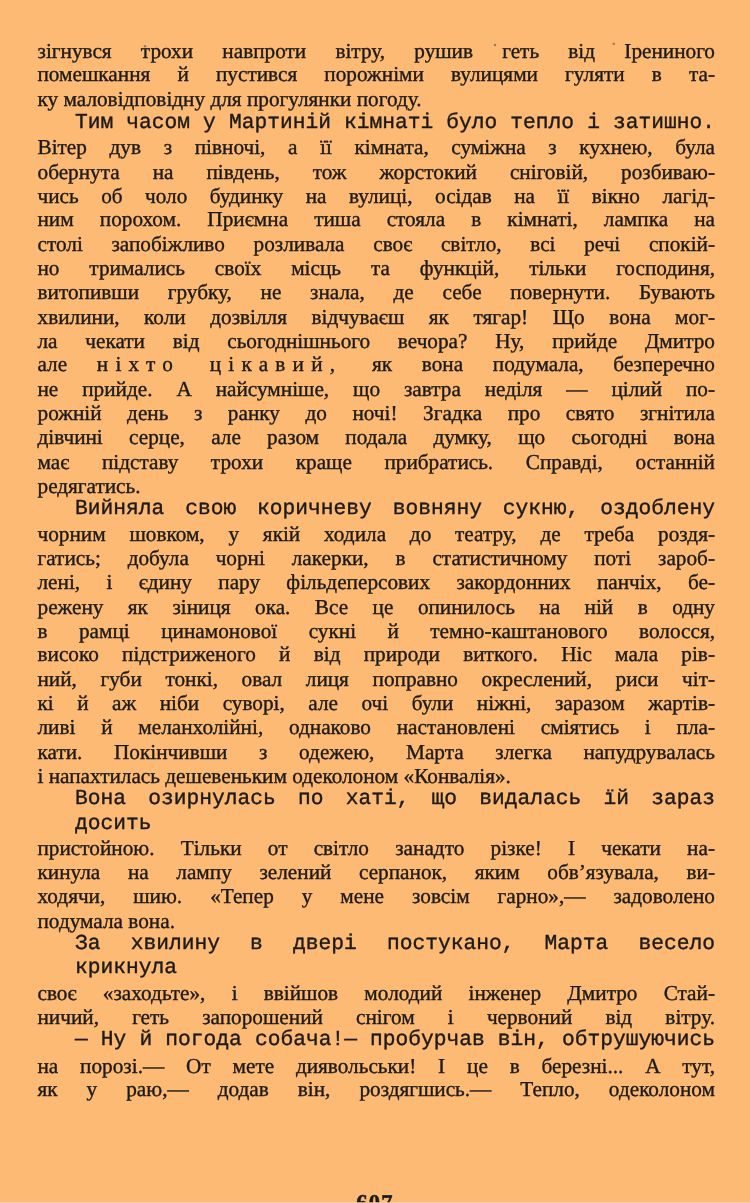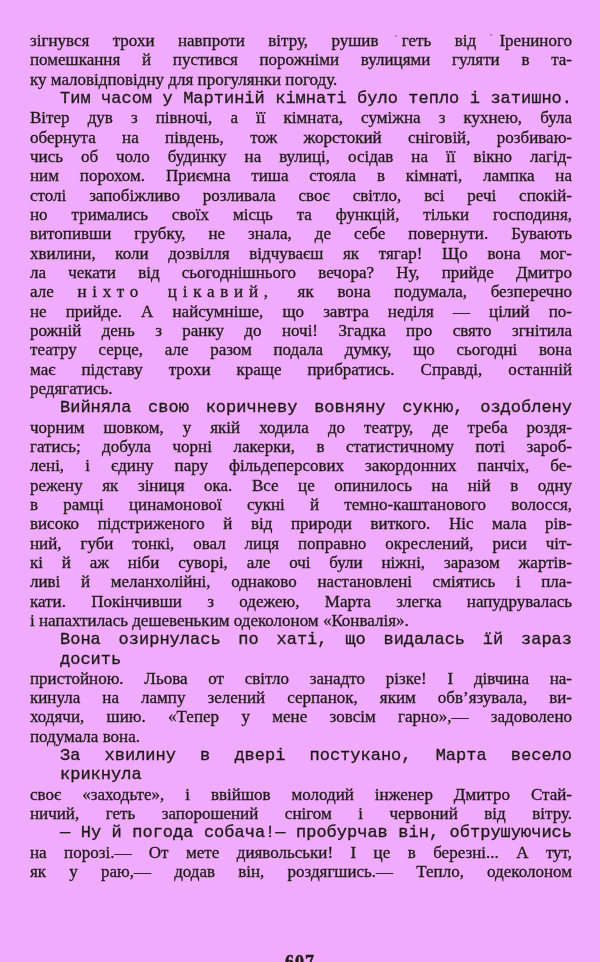--- a/index.html
+++ b/index.html
@@ -61,21 +61,21 @@
     width: 2px;
     height: 2px;
     border-radius: 50%;
     background: #4a463f;
     opacity: 0.55;
   }
 </style>
 </head>
 <body>
 
-<div class="page" style="background: #f0abfc; color: rgb(29, 26, 22);">
+<div class="page" style="background: #fdba74; color: rgb(29, 26, 22);">
   <div class="speck" style="left:115px; top:36px;"></div>
   <div class="speck" style="left:395px; top:35px;"></div>
   <div class="speck" style="left:490px; top:34px;"></div>
   <div class="textblock">
       <div>
         <div class="line">зігнувся трохи навпроти вітру, рушив геть від Ірениного</div>
         <div class="line">помешкання й пустився порожніми вулицями гуляти в та-</div>
         <div class="line short">ку маловідповідну для прогулянки погоду.</div>
       </div>
       <div>
@@ -85,41 +85,41 @@
         <div class="line">чись об чоло будинку на вулиці, осідав на її вікно лагід-</div>
         <div class="line">ним порохом. Приємна тиша стояла в кімнаті, лампка на</div>
         <div class="line">столі запобіжливо розливала своє світло, всі речі спокій-</div>
         <div class="line">но тримались своїх місць та функцій, тільки господиня,</div>
         <div class="line">витопивши грубку, не знала, де себе повернути. Бувають</div>
         <div class="line">хвилини, коли дозвілля відчуваєш як тягар! Що вона мог-</div>
         <div class="line">ла чекати від сьогоднішнього вечора? Ну, прийде Дмитро</div>
         <div class="line"><span>але </span><span class="sp">ніхто</span><span> </span><span class="sp">цікавий,</span><span> як вона подумала, безперечно</span></div>
         <div class="line">не прийде. А найсумніше, що завтра неділя — цілий по-</div>
         <div class="line">рожній день з ранку до ночі! Згадка про свято згнітила</div>
-        <div class="line">театру серце, але разом подала думку, що сьогодні вона</div>
+        <div class="line">дівчині серце, але разом подала думку, що сьогодні вона</div>
         <div class="line">має підставу трохи краще прибратись. Справді, останній</div>
         <div class="line short">редягатись.</div>
       </div>
       <div>
         <div class="line ind">Вийняла свою коричневу вовняну сукню, оздоблену</div>
         <div class="line">чорним шовком, у якій ходила до театру, де треба роздя-</div>
         <div class="line">гатись; добула чорні лакерки, в статистичному поті зароб-</div>
         <div class="line">лені, і єдину пару фільдеперсових закордонних панчіх, бе-</div>
         <div class="line">режену як зіниця ока. Все це опинилось на ній в одну</div>
         <div class="line">в рамці цинамонової сукні й темно-каштанового волосся,</div>
         <div class="line">високо підстриженого й від природи виткого. Ніс мала рів-</div>
         <div class="line">ний, губи тонкі, овал лиця поправно окреслений, риси чіт-</div>
         <div class="line">кі й аж ніби суворі, але очі були ніжні, заразом жартів-</div>
         <div class="line">ливі й меланхолійні, однаково настановлені сміятись і пла-</div>
         <div class="line">кати. Покінчивши з одежею, Марта злегка напудрувалась</div>
         <div class="line short">і напахтилась дешевеньким одеколоном «Конвалія».</div>
       </div>
       <div>
         <div class="line ind">Вона озирнулась по хаті, що видалась їй зараз досить</div>
-        <div class="line">пристойною. Льова от світло занадто різке! І дівчина на-</div>
+        <div class="line">пристойною. Тільки от світло занадто різке! І чекати на-</div>
         <div class="line">кинула на лампу зелений серпанок, яким обв’язувала, ви-</div>
         <div class="line">ходячи, шию. «Тепер у мене зовсім гарно»,— задоволено</div>
         <div class="line short">подумала вона.</div>
       </div>
       <div>
         <div class="line ind">За хвилину в двері постукано, Марта весело крикнула</div>
         <div class="line">своє «заходьте», і ввійшов молодий інженер Дмитро Стай-</div>
         <div class="line">ничий, геть запорошений снігом і червоний від вітру.</div>
       </div>
       <div>

